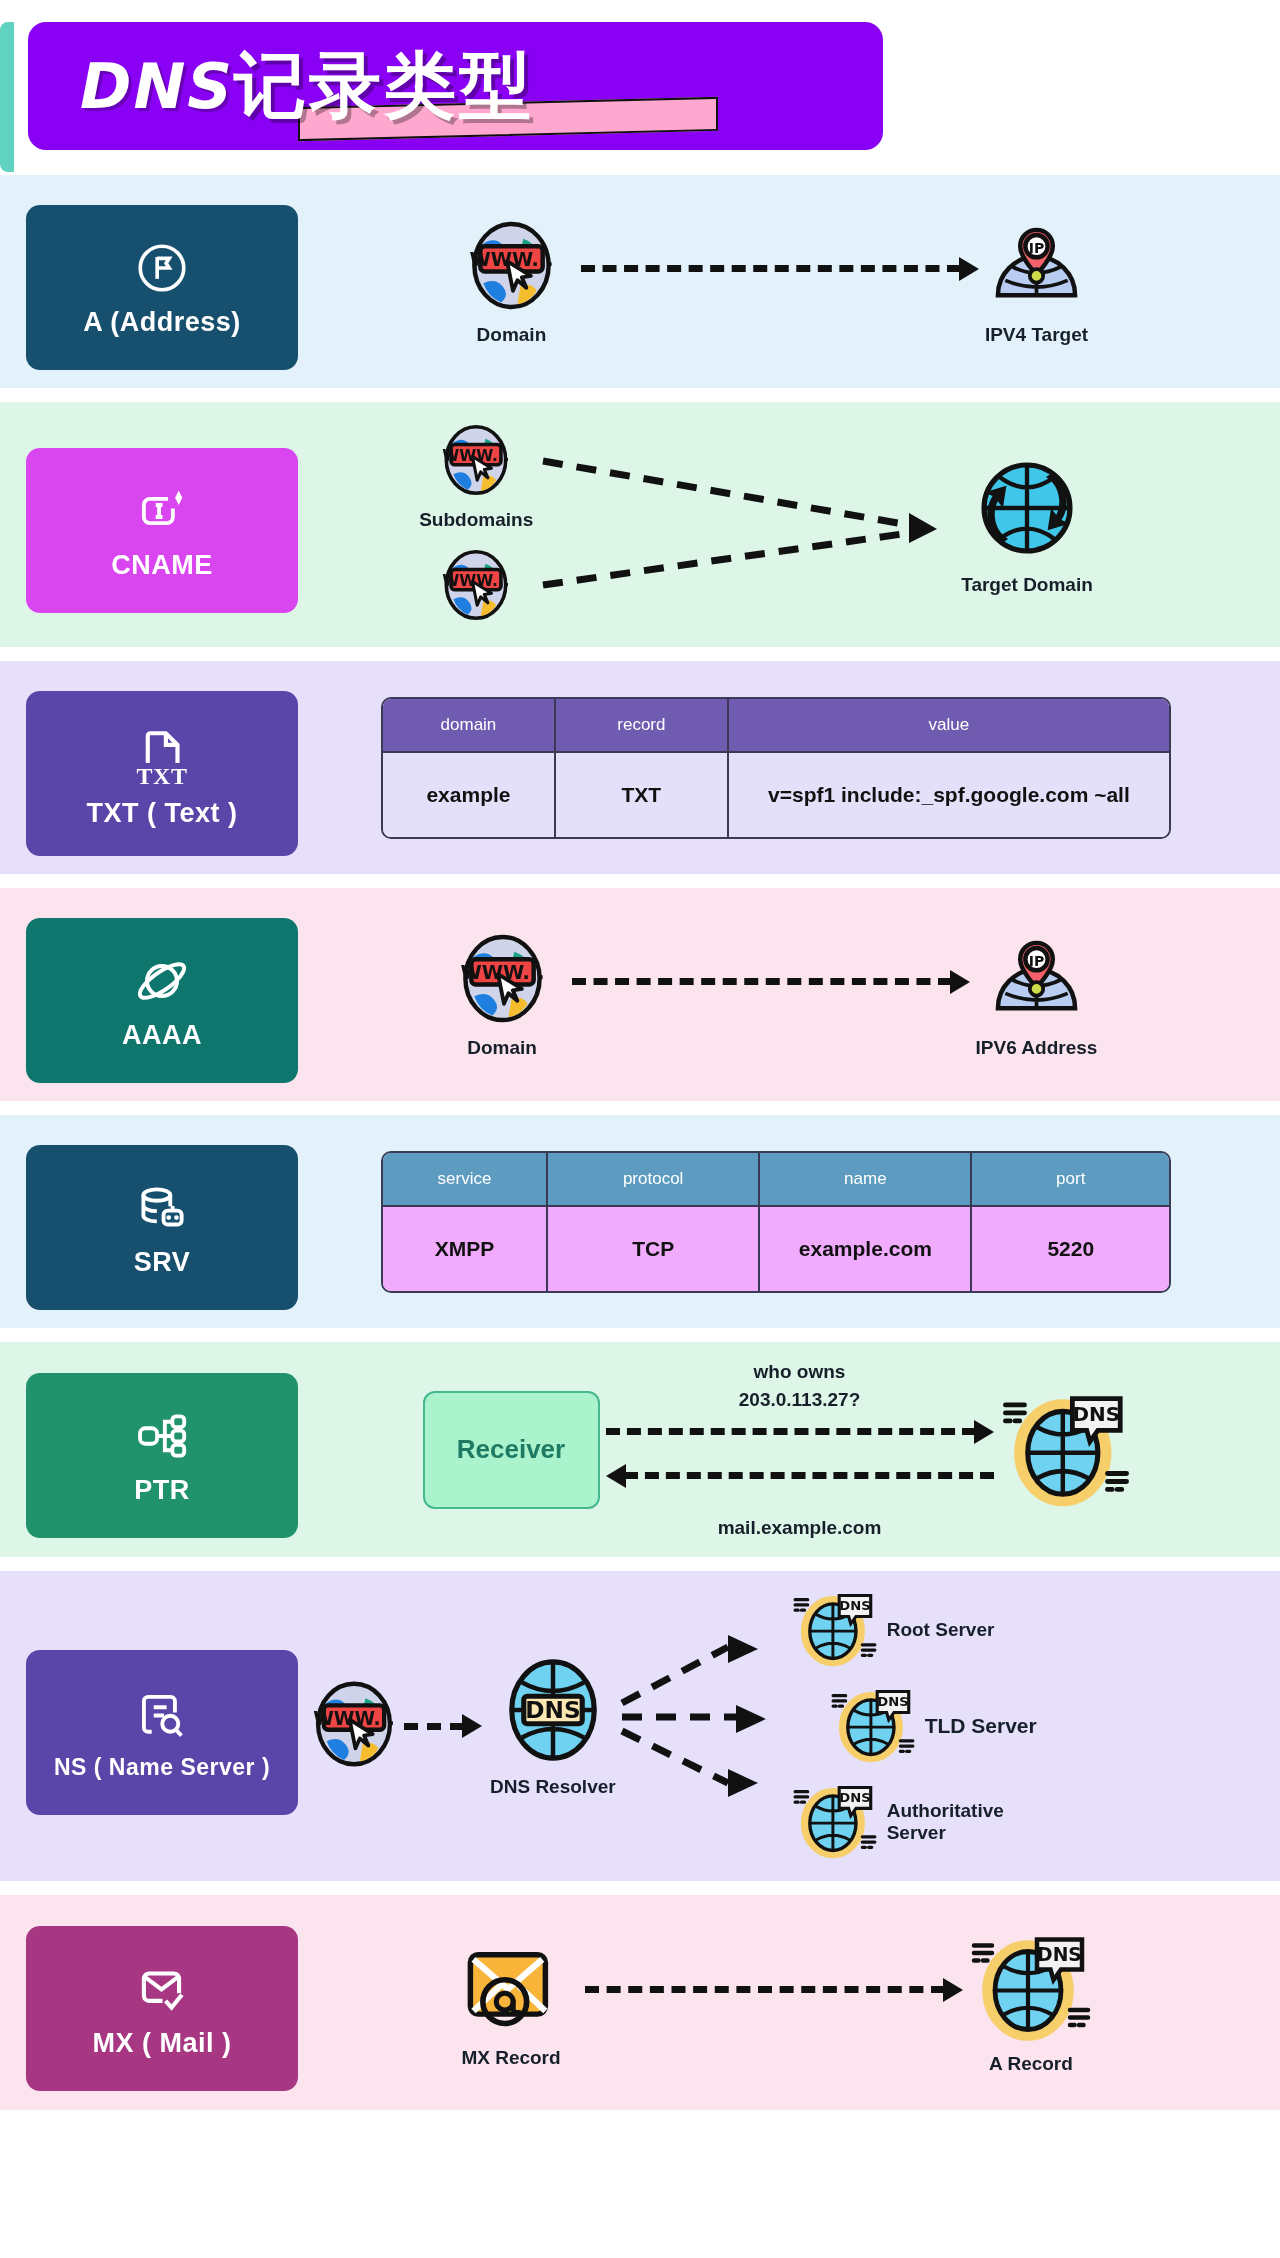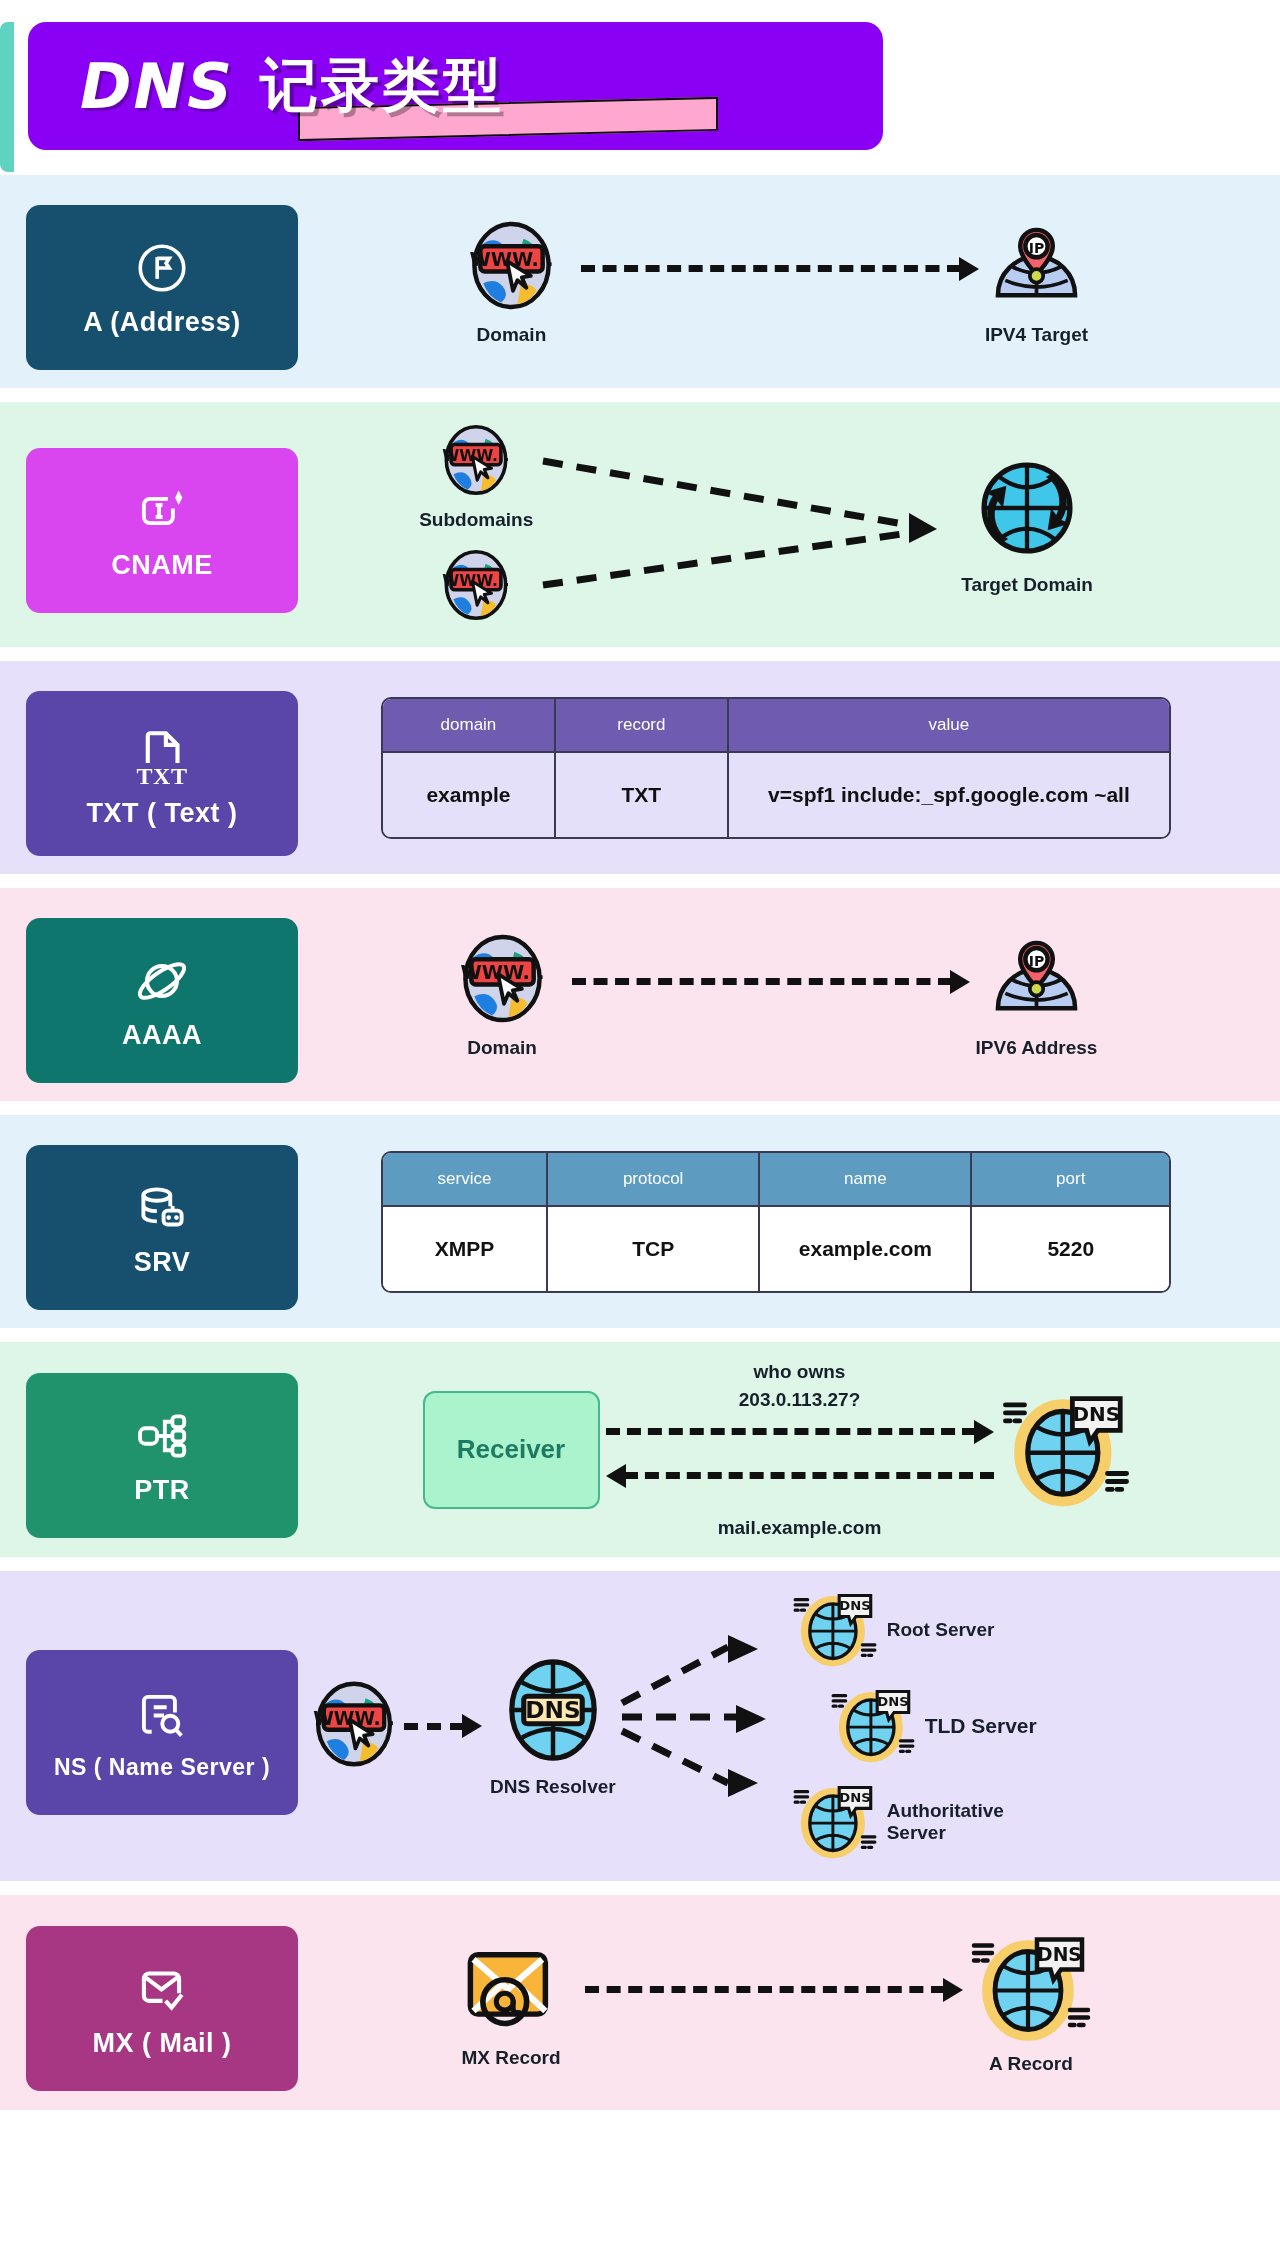--- a/index.html
+++ b/index.html
@@ -39,24 +39,23 @@
     font-weight: 900;
     font-style: italic;
     font-size: 62px;
     color: #ffffff;
     letter-spacing: 2px;
     margin-left: 52px;
     text-shadow: 3px 3px 0 rgba(0,0,0,.25);
   }
   .title-cn {
     position: relative;
-    margin-left: 26px;
     font-family: "DejaVu Sans", sans-serif;
     font-weight: 900;
-    font-size: 58px;
+    font-size: 72px;
     color: #ffffff;
     letter-spacing: 3px;
     text-shadow: 4px 4px 0 rgba(0,0,0,.3);
     z-index: 2;
   }
   .pink-brush {
     position: absolute;
     left: 270px; bottom: 14px;
     width: 420px; height: 34px;
     background: #ffa8cf;
@@ -161,21 +160,21 @@
     font-size: 21px;
     color: #111;
     padding: 30px 8px;
     text-align: center;
     border-right: 2px solid #3a3a55;
   }
   table.dt td:last-child { border-right: none; }
   .txt-tbl th { background: #6f5bb0; }
   .txt-tbl td { background: #e5e0fa; }
   .srv-tbl th { background: #5d9cc0; }
-  .srv-tbl td { background: #ffffff; }
+  .srv-tbl td { background: #f0abfc; }
 
   
   .receiver {
     width: 177px; height: 118px;
     background: #aaf3cd;
     border: 2px solid #45b890;
     border-radius: 12px;
     display: flex; align-items: center; justify-content: center;
     font-size: 26px; font-weight: 700; color: #1f7a63;
   }

